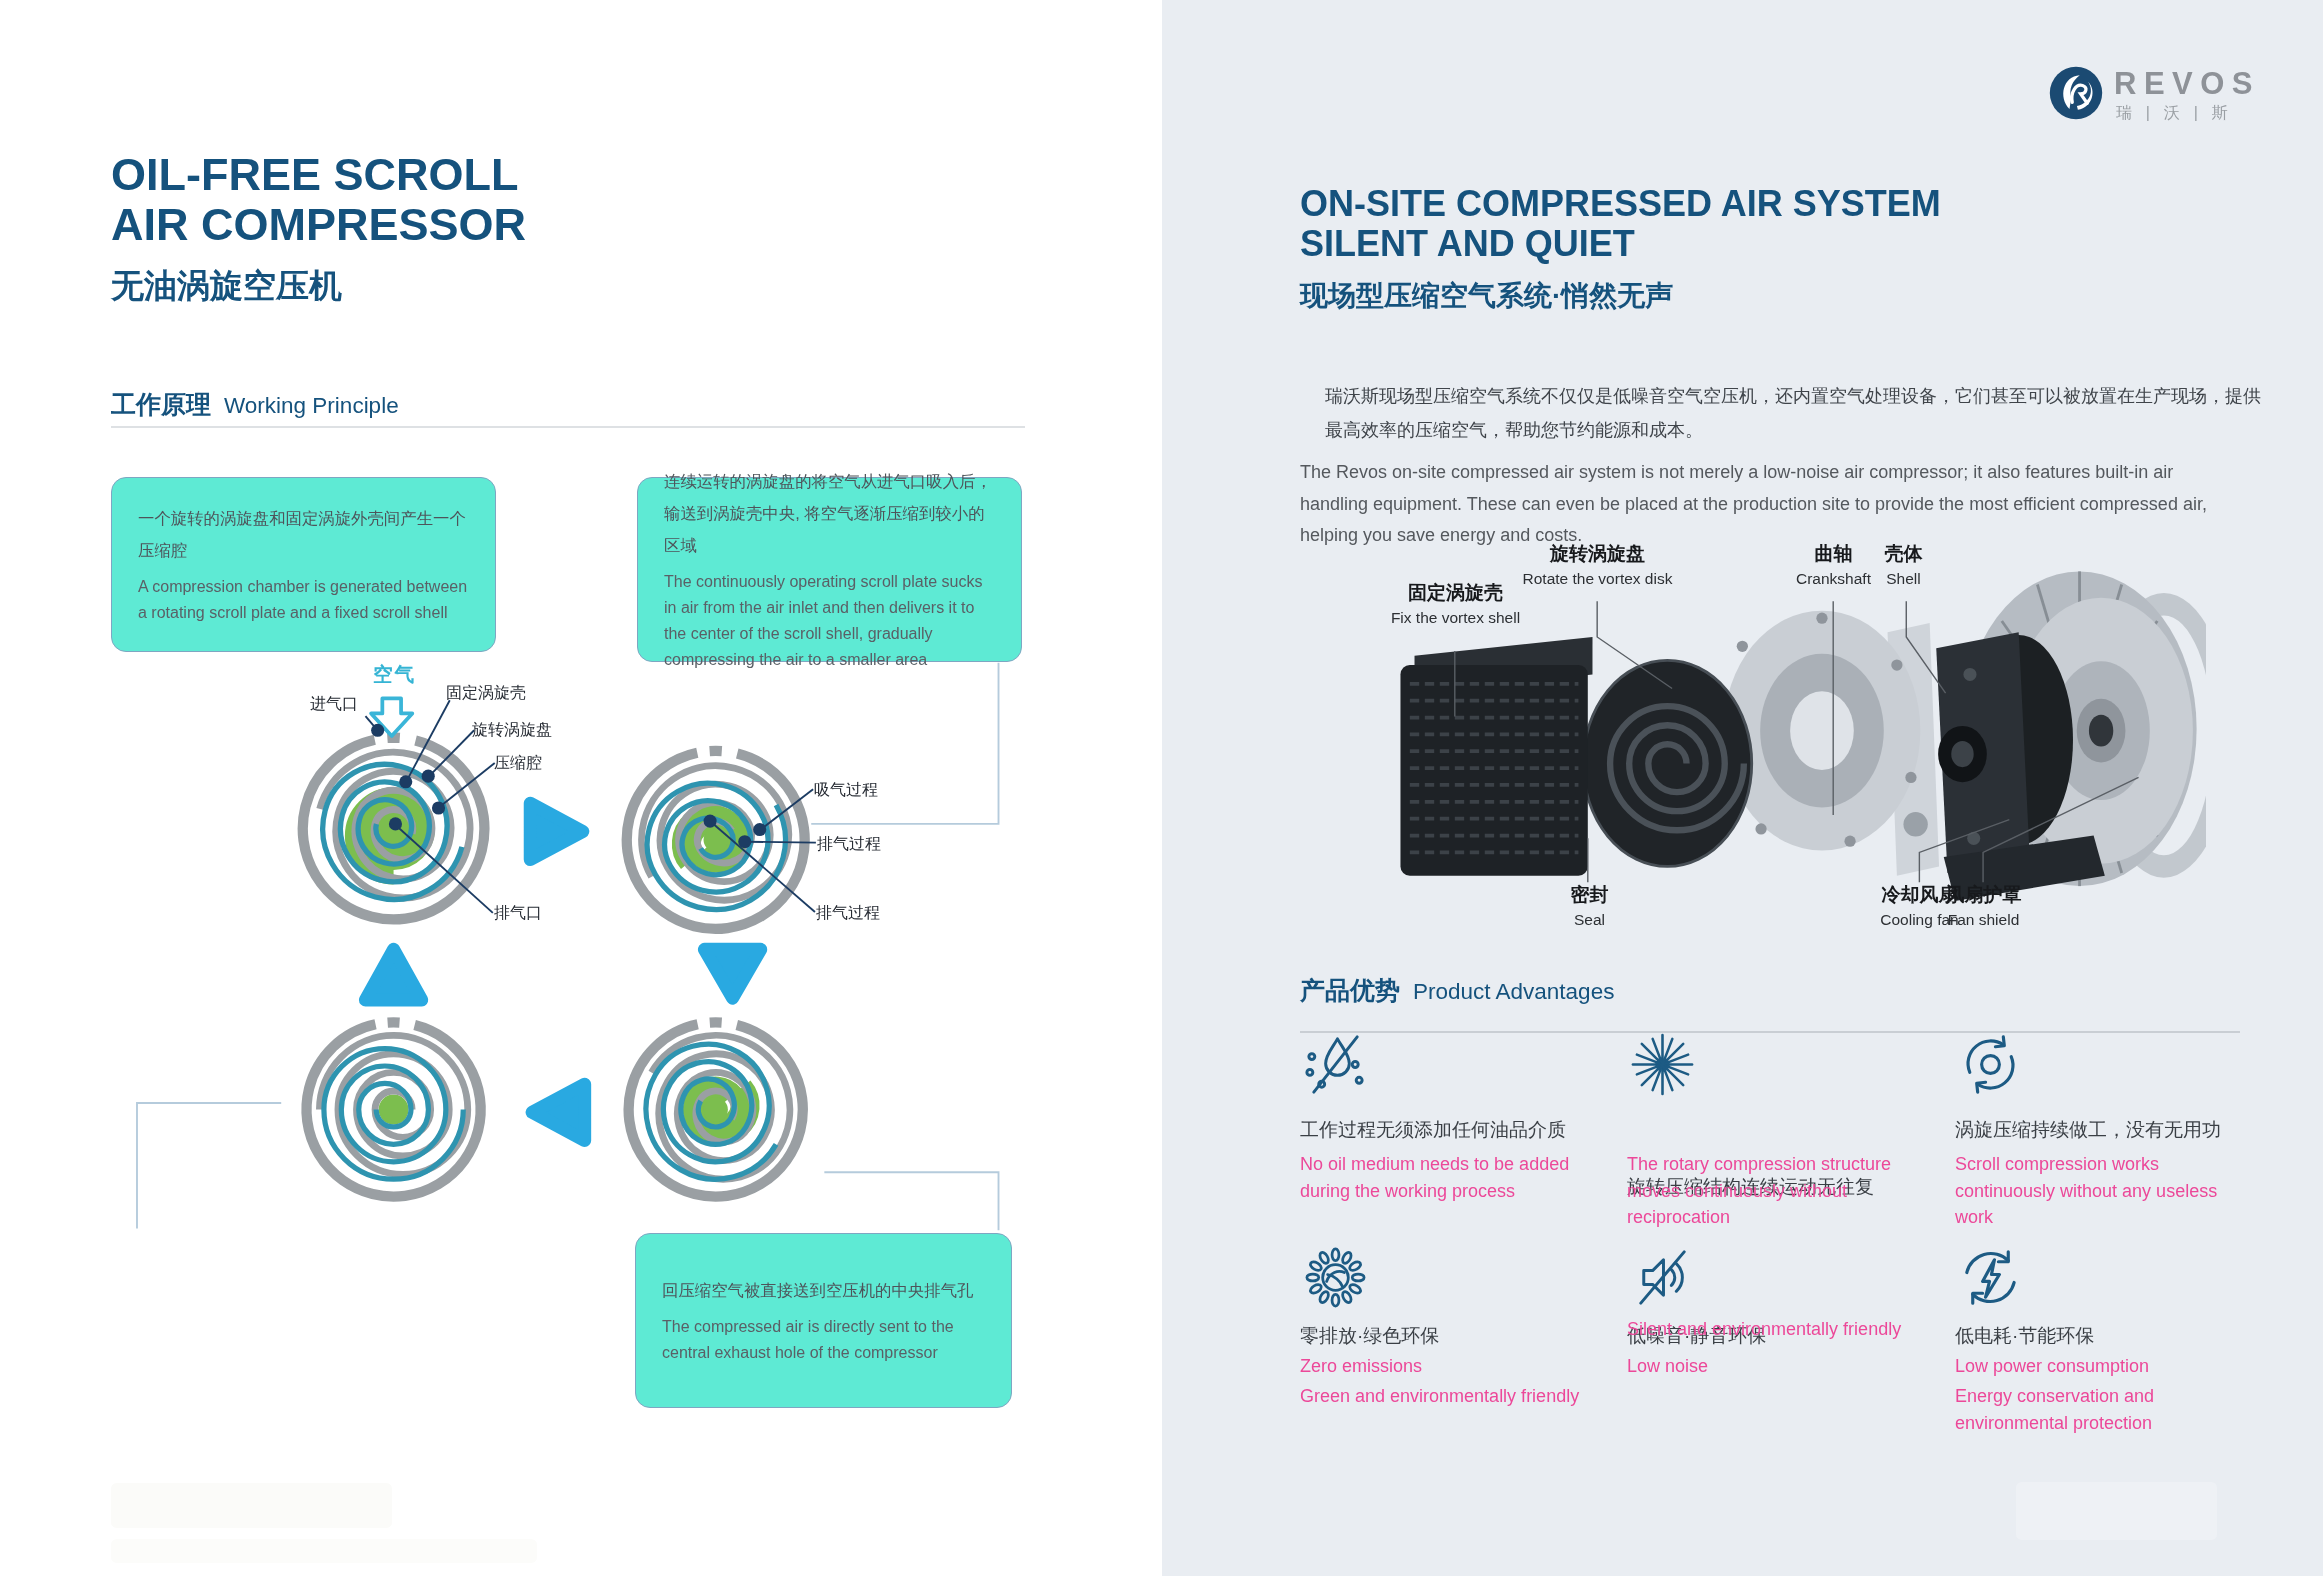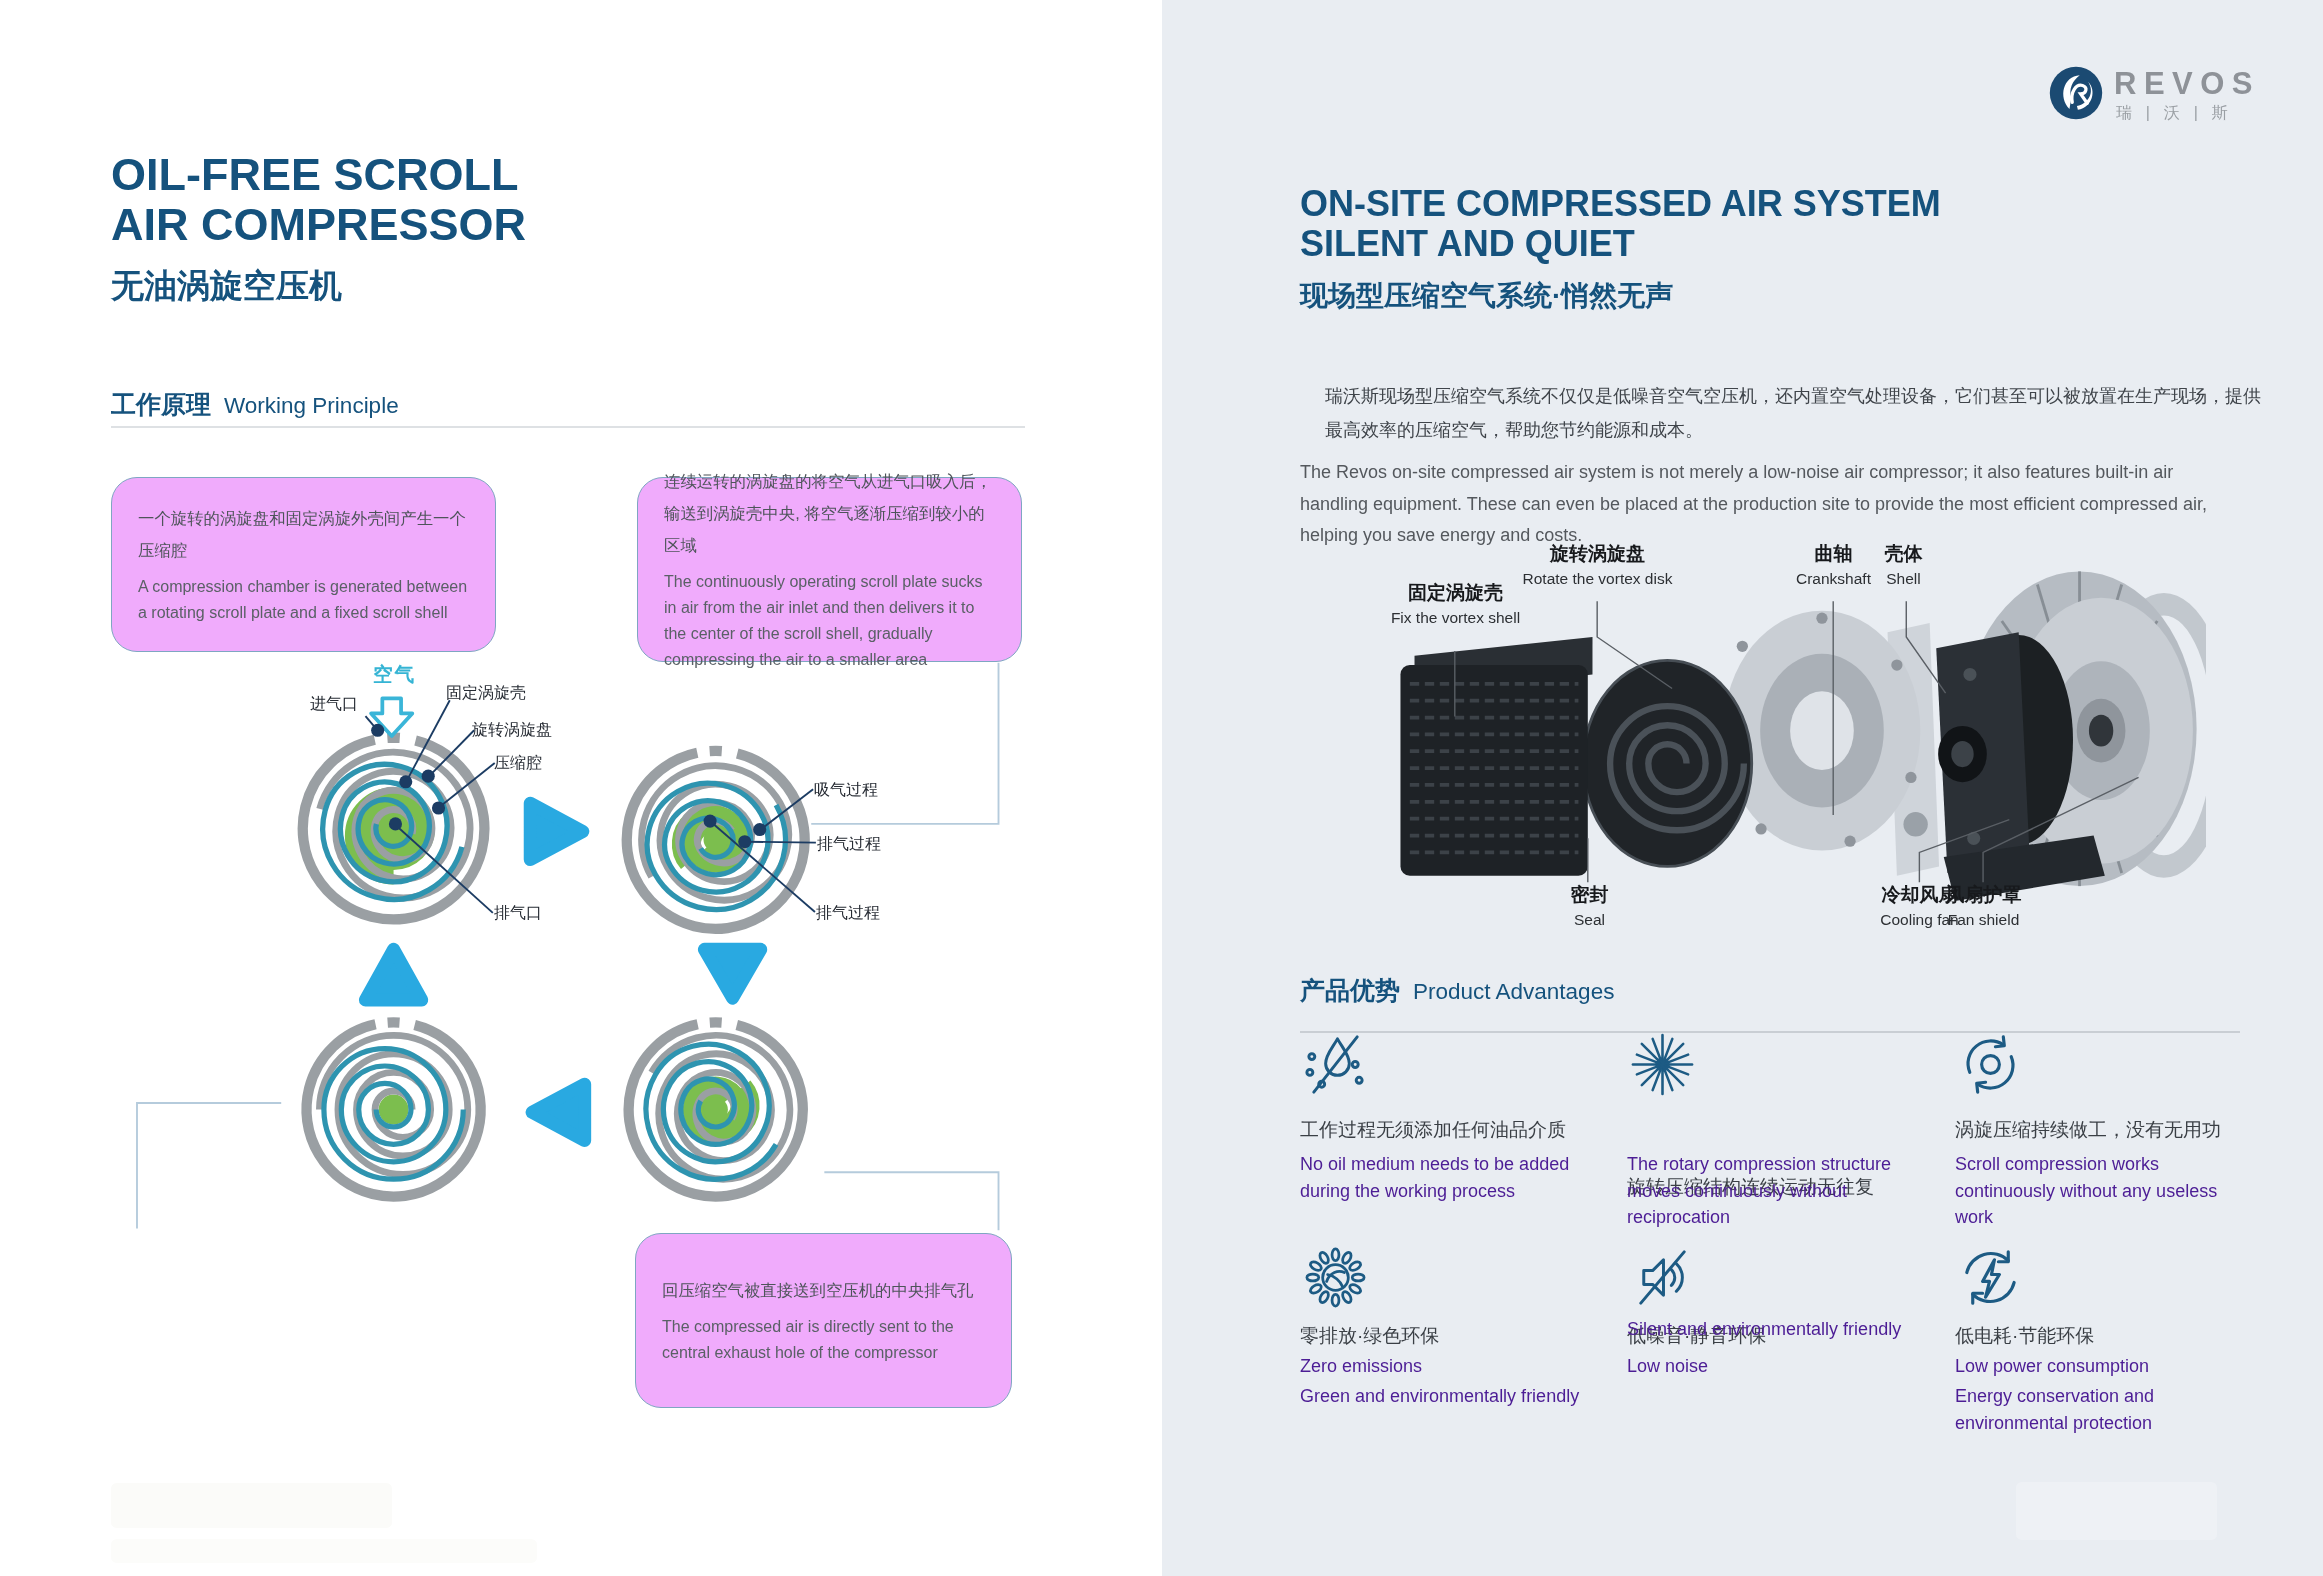--- a/index.html
+++ b/index.html
@@ -5,33 +5,33 @@
   html,body{margin:0;padding:0;background:#fff;}
   body{font-family:"Liberation Sans","DejaVu Sans",sans-serif;-webkit-font-smoothing:antialiased;}
   #stage{position:relative;width:2324px;height:1577px;overflow:hidden;background:#ffffff;}
   .abs{position:absolute;}
   .right-bg{left:1162px;top:0;width:1162px;height:1577px;background:#E9EDF2;}
   .h-title{color:#15527D;font-weight:bold;line-height:1.12;}
   .sec-head{color:#15527D;}
   .sec-cn{font-size:25px;font-weight:bold;}
   .sec-en{font-size:22.5px;font-weight:500;margin-left:13px;}
   .divider{height:1.9px;background:#DEE1E4;}
-  .pbox{border:0.9px solid #7FA6C2;border-radius:26px;display:flex;flex-direction:column;justify-content:center;padding:19px 26px;box-sizing:border-box;background:#f0abfc;}
+  .pbox{border:0.9px solid #7FA6C2;border-radius:15px;display:flex;flex-direction:column;justify-content:center;padding:19px 26px;box-sizing:border-box;background:#5eead4;}
   .pbox .cn{color:#4E545A;font-size:16.4px;line-height:1.95;}
   .pbox .en{color:#5A6066;font-size:16px;line-height:1.62;margin-top:7.5px;}
   .dlbl{font-size:16px;color:#262B33;white-space:nowrap;}
   .air-lbl{font-size:19.7px;font-weight:bold;color:#35B4D4;letter-spacing:1.9px;}
   .para{font-size:18px;line-height:1.9;width:944px;}
   .para.cn{color:#3F444A;margin-left:25px;}
   .para.en{color:#54585D;line-height:1.75;}
   .mlabel{text-align:center;white-space:nowrap;}
   .mlabel .cn{display:block;font-size:19px;font-weight:bold;color:#17191C;line-height:1.3;}
   .mlabel .en{display:block;font-size:15.5px;color:#2C2F33;line-height:1.5;}
   .adv-cn{font-size:19px;color:#3A3F45;white-space:nowrap;}
-  .adv-en{font-size:18px;color:#4c1d95;line-height:1.48;width:287px;}
+  .adv-en{font-size:18px;color:#ec4899;line-height:1.48;width:287px;}
   .ghost{border-radius:5.6px;}
 </style>
 </head>
 <body>
 
 <div id="stage">
 
   <div class="abs right-bg"></div>
 
   <div class="abs h-title" style="left:111px;top:150px;font-size:45px;">

